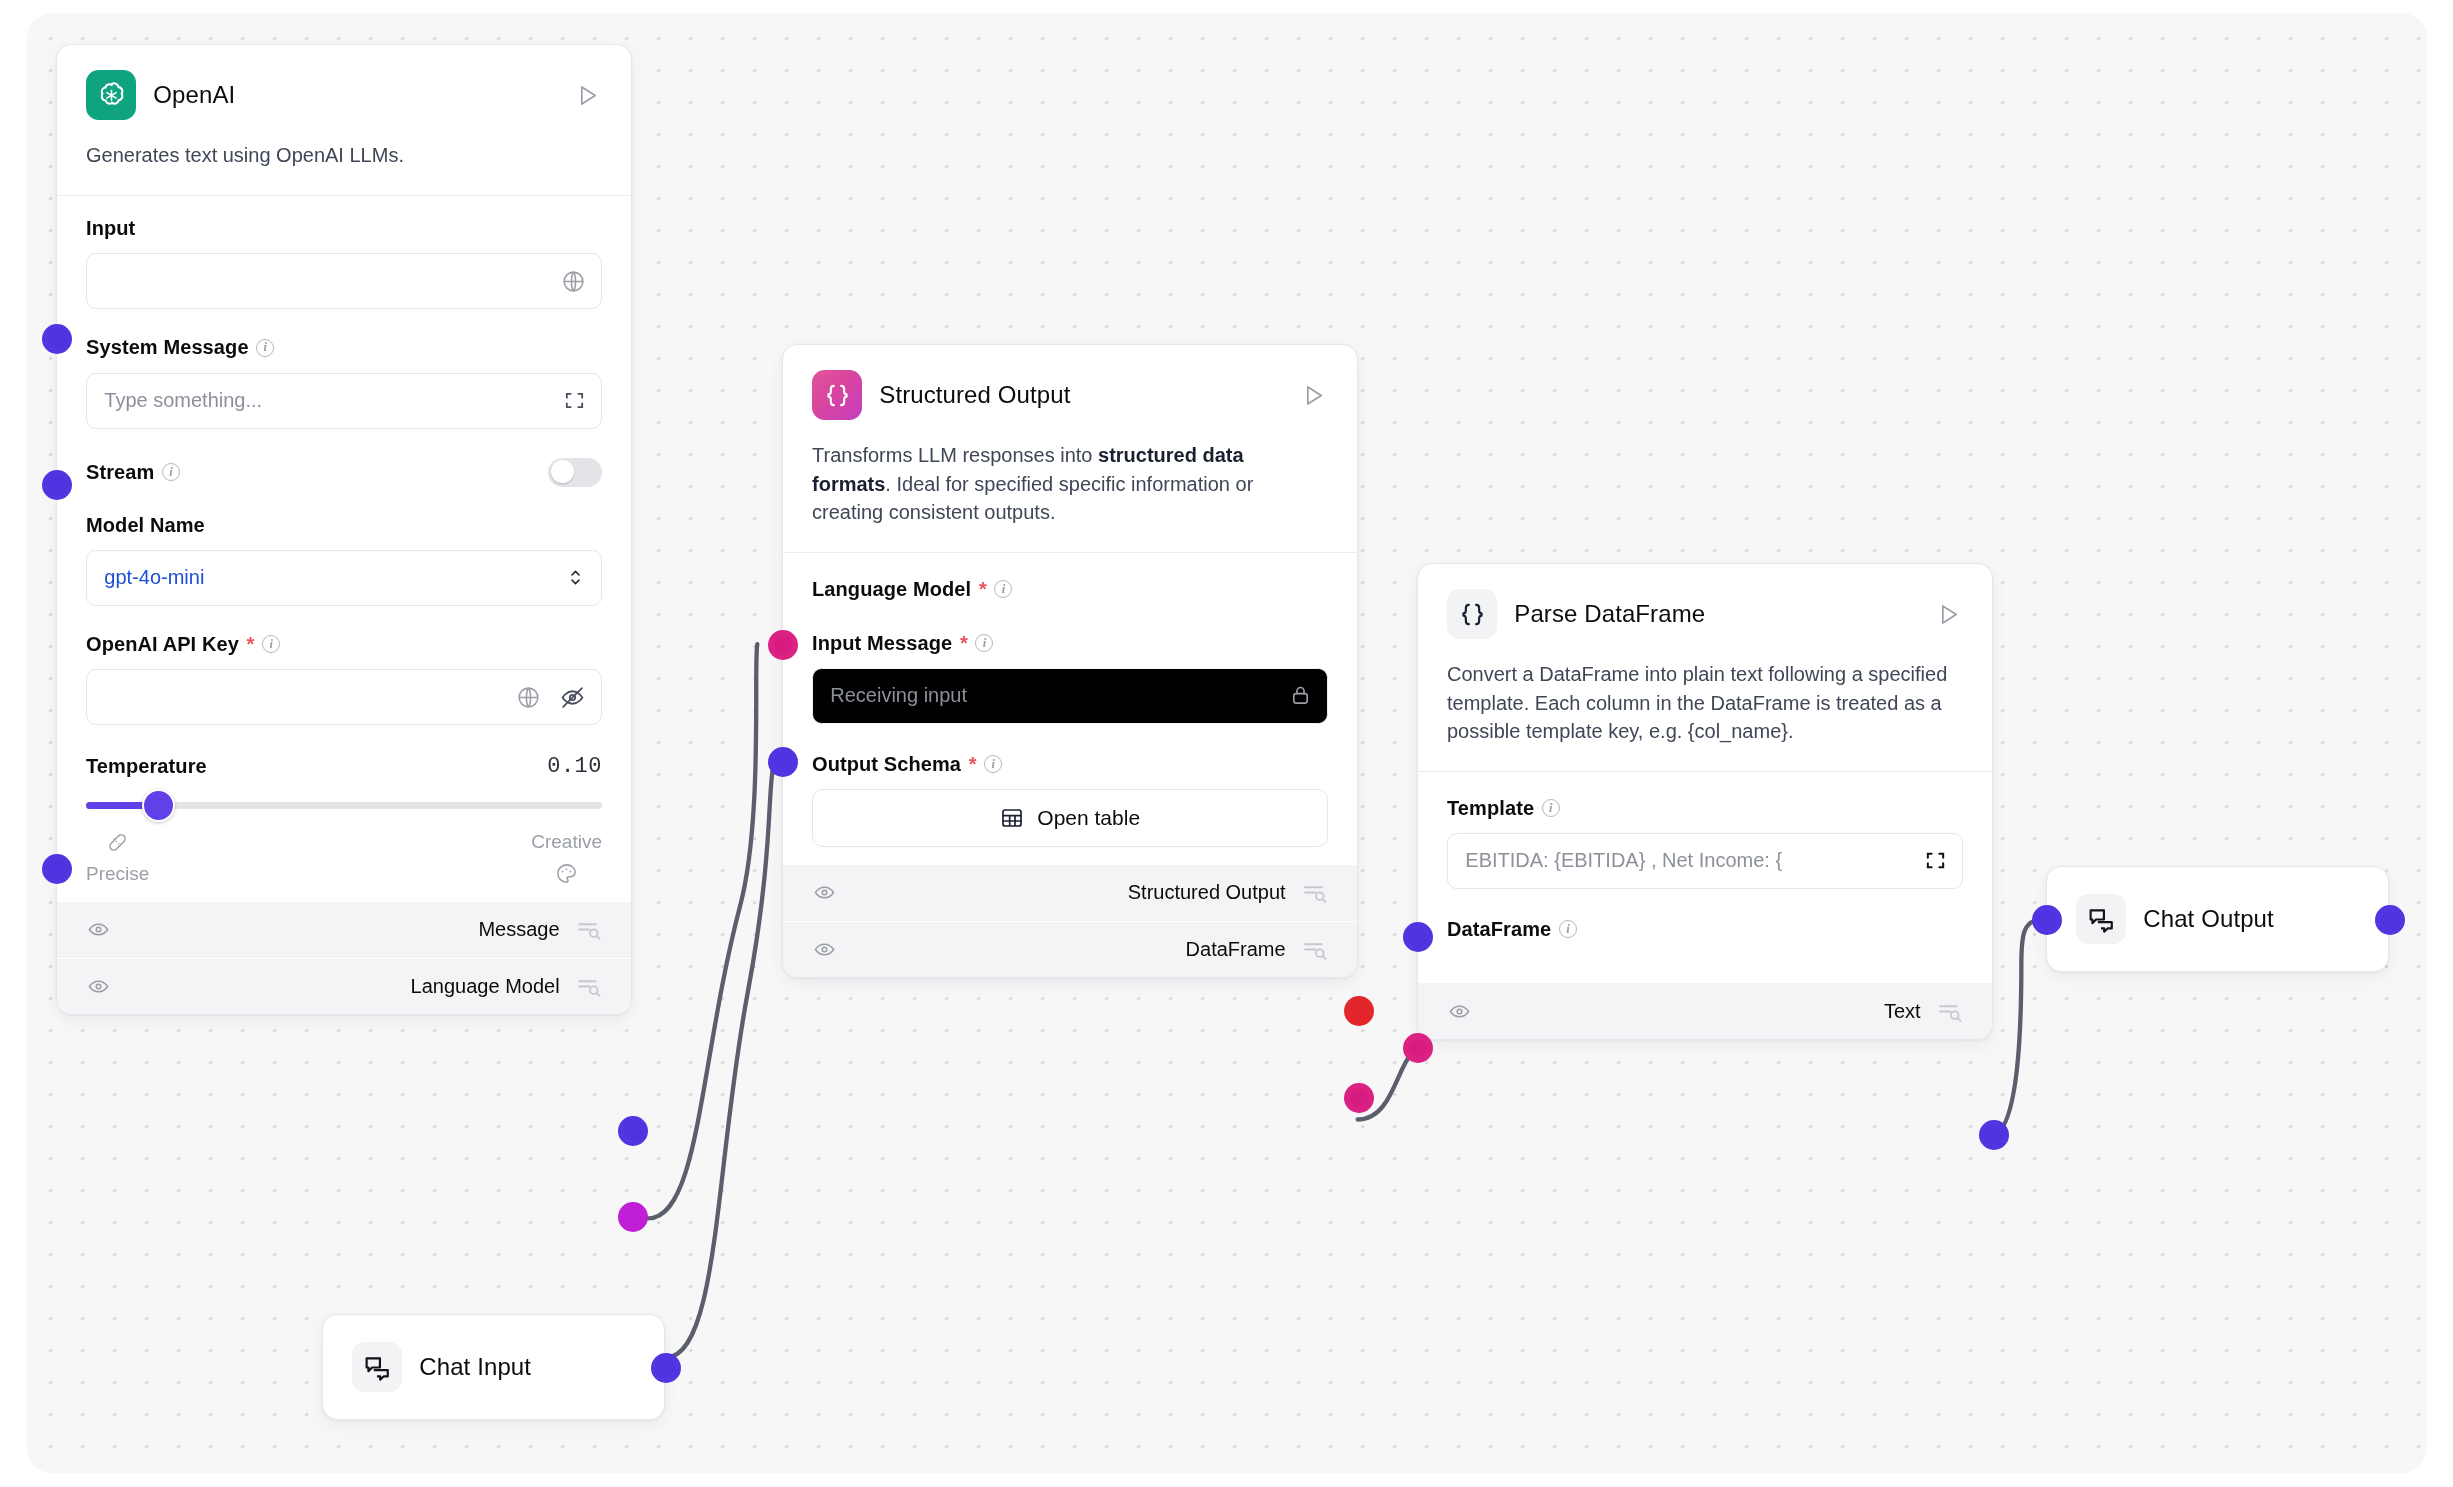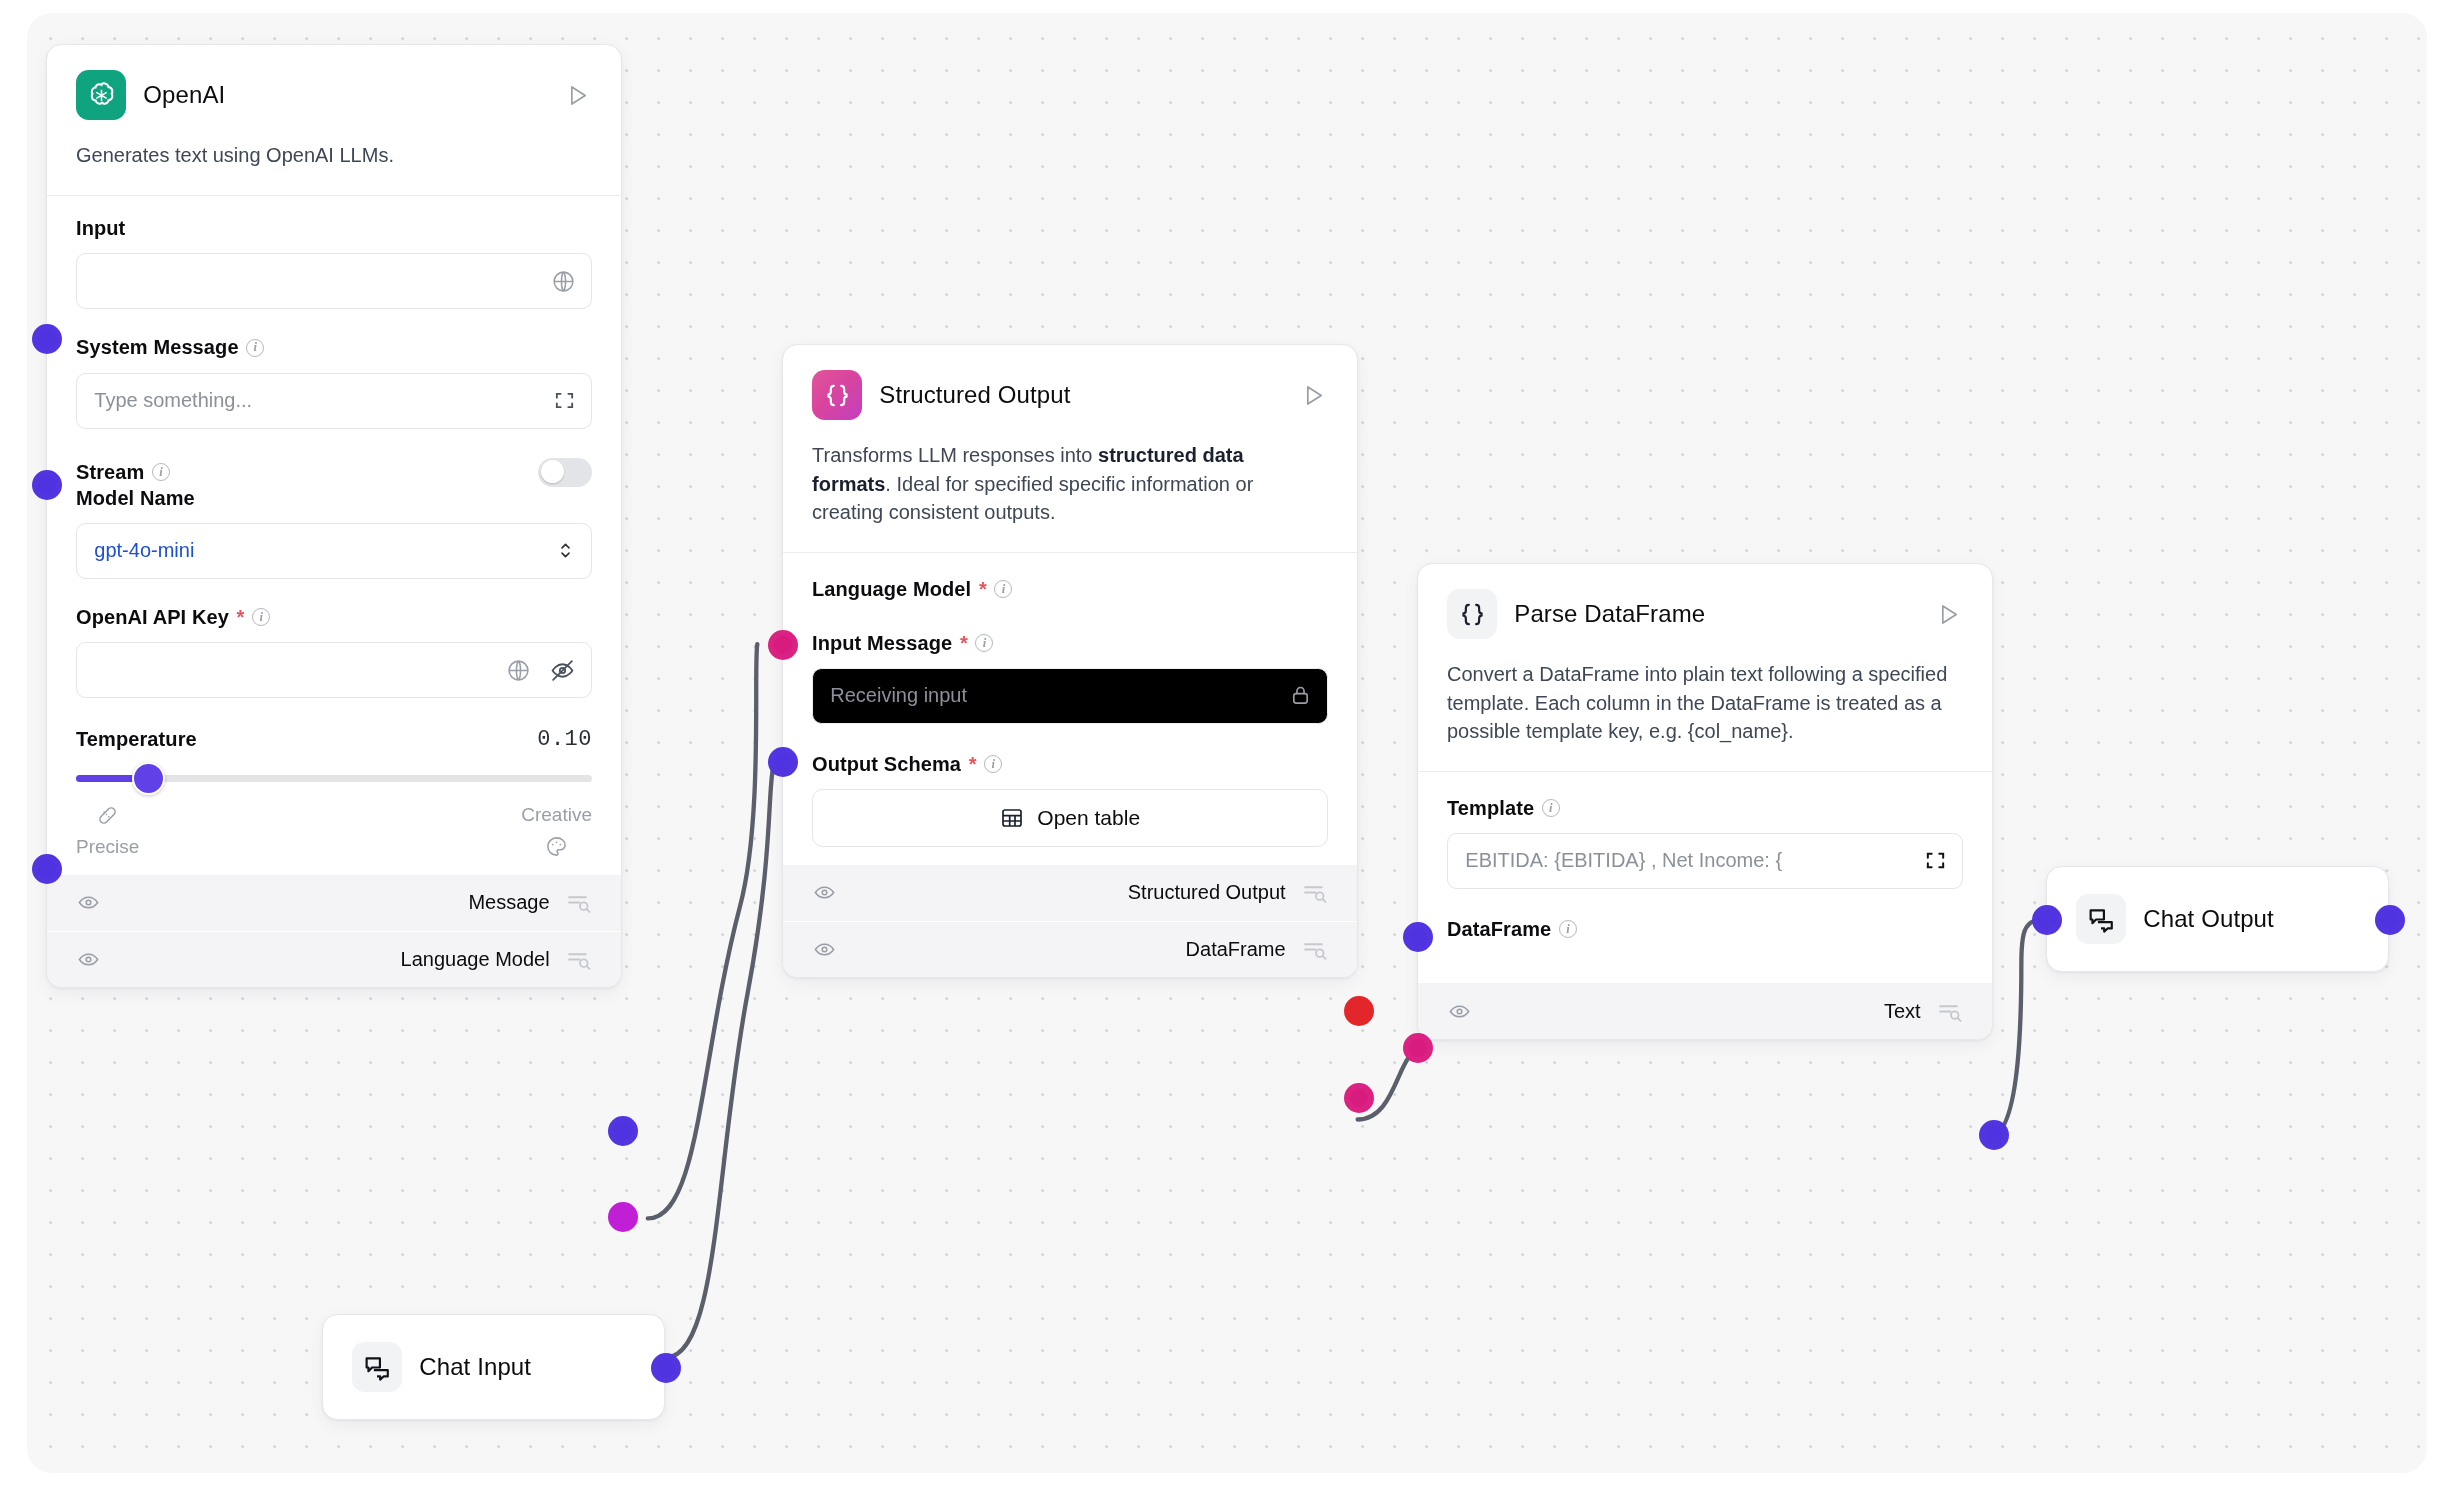--- a/index.html
+++ b/index.html
@@ -175,21 +175,21 @@
       <path d="M 646 1255 C 700 1255 700 1090 742 930 C 766 840 756 680 760 657"></path>
 
       <path d="M 664 1400 C 720 1400 716 1200 750 1020 C 778 870 770 800 778 778"></path>
 
       <path d="M 1385 1152 C 1420 1152 1425 1100 1442 1082 C 1455 1068 1455 1078 1443 1077"></path>
 
       <path d="M 2046 1170 C 2075 1160 2076 1040 2076 990 C 2076 955 2080 948 2092 944"></path>
     </g>
   </svg>
 
-  <div class="node" style="left:19px; top:31px; width:576px;">
+  <div class="node" style="left:29px; top:31px; width:576px;">
     <div class="node-head">
       <div class="node-title-row">
         <span class="node-icon openai">
           <svg width="31" height="31" viewBox="0 0 24 24" fill="none" stroke="#fff" stroke-width="1.6">
             <path d="M12 3.2c1.6-1.1 3.8-.7 4.9 1 .3.4.4.9.5 1.3 1.7.2 3 1.7 3 3.5 0 .6-.2 1.2-.5 1.7.9 1.5.5 3.5-1 4.5-.4.3-.9.5-1.4.5-.3 1.7-1.9 2.9-3.6 2.6-.5-.1-1-.3-1.4-.6-1.3 1.1-3.3.9-4.4-.5-.3-.4-.5-.8-.6-1.3-1.7-.2-3-1.7-3-3.5 0-.6.2-1.2.5-1.7-.9-1.5-.5-3.5 1-4.5.4-.3.9-.5 1.4-.5.3-1.4 1.5-2.4 3-2.4.6 0 1.2.2 1.6.4z"></path>
             <path d="M12 7.5v9 M8 9.6l8 4.6 M16 9.6l-8 4.6" stroke-width="1.2"></path>
           </svg>
         </span>
         <span class="node-title">OpenAI</span>
         <span class="play-btn">
@@ -231,21 +231,21 @@
       </div>
 
       <div class="row-between" style="margin-top:29px;">
         <div class="field-label">
           <span>Stream</span>
           <span class="info-i">i</span>
         </div>
         <div class="toggle"></div>
       </div>
 
-      <div class="field-label" style="text-align:right;">
+      <div class="field-label" style="margin-top:27px;text-align:right;">
         <span>Model Name</span>
       </div>
       <div class="input-box">
         <span class="val">gpt-4o-mini</span>
         <span class="box-icon">
           <svg width="21" height="23" viewBox="0 0 24 24" fill="none" stroke="#2b2f3a" stroke-width="1.8" stroke-linecap="round" stroke-linejoin="round">
             <path d="M8 9l4-4 4 4M8 15l4 4 4-4"></path>
           </svg>
         </span>
       </div>

